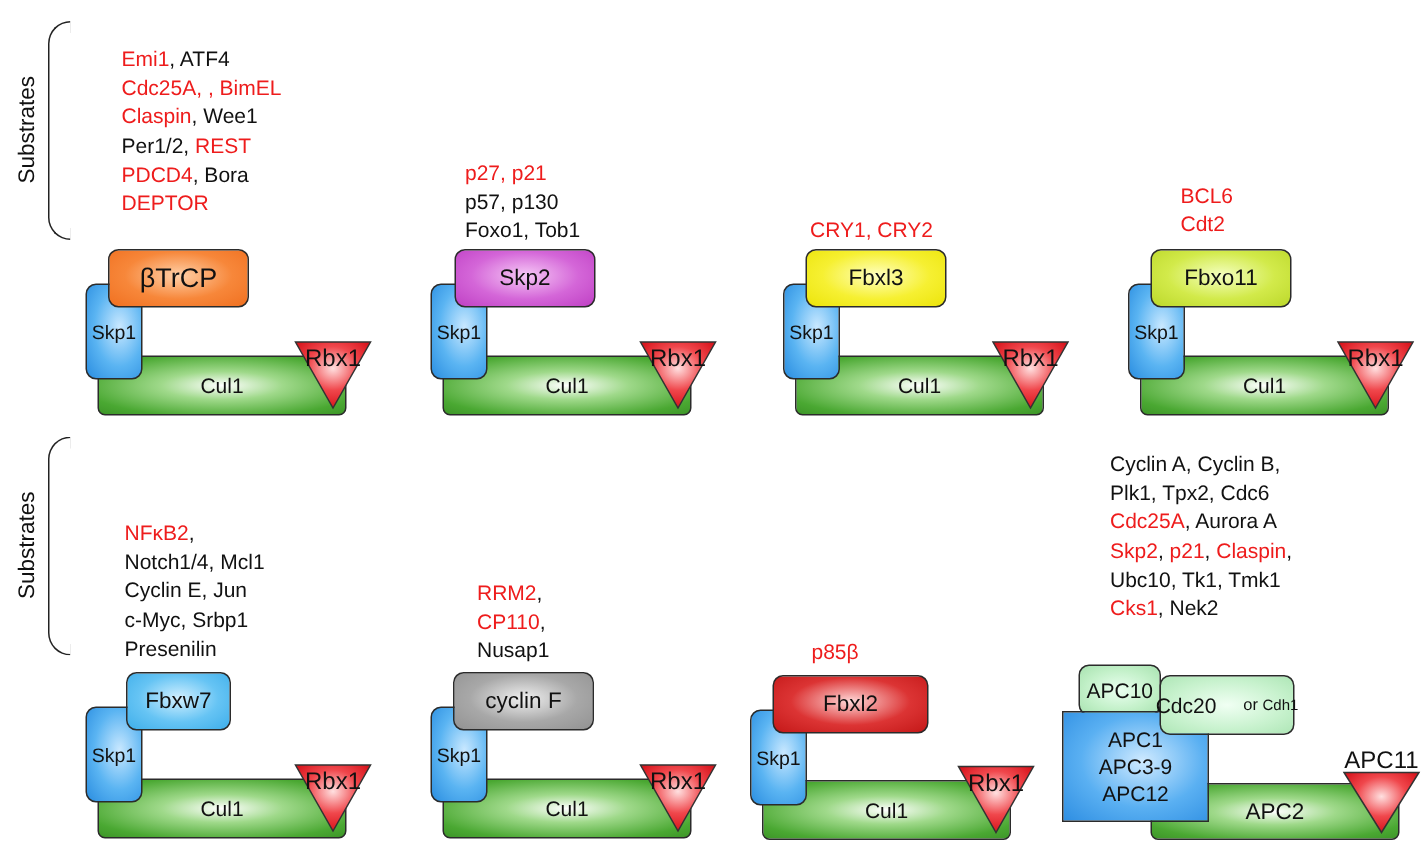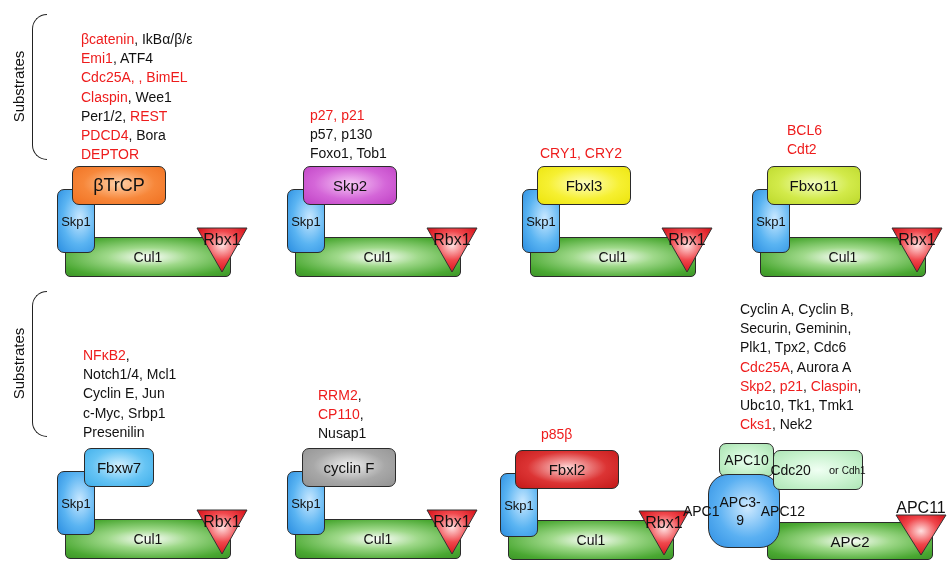--- a/index.html
+++ b/index.html
@@ -24,21 +24,20 @@
 </head>
 <body>
 
 <div class="bracket" style="left:32px; top:14px; height:144px;"></div>
 <div class="side-label" style="left:-22px; top:78px; width:80px; text-align:center;">Substrates</div>
 
 <div class="bracket" style="left:32px; top:291px; height:144px;"></div>
 <div class="side-label" style="left:-22px; top:355px; width:80px; text-align:center;">Substrates</div>
 
 <div class="subs" style="left:81px; top:30px;">
-    <div><span class="r">βcatenin</span><span class="k">, IkBα/β/ε</span></div>
     <div><span class="r">Emi1</span><span class="k">, ATF4</span></div>
     <div><span class="r">Cdc25A, , BimEL</span></div>
     <div><span class="r">Claspin</span><span class="k">, Wee1</span></div>
     <div><span class="k">Per1/2, </span><span class="r">REST</span></div>
     <div><span class="r">PDCD4</span><span class="k">, Bora</span></div>
     <div><span class="r">DEPTOR</span></div>
   </div>
 <div class="subs" style="left:310px; top:106px;">
     <div><span class="r">p27, p21</span></div>
     <div><span class="k">p57, p130</span></div>
@@ -61,21 +60,20 @@
 <div class="subs" style="left:318px; top:386px;">
     <div><span class="r">RRM2</span><span class="k">,</span></div>
     <div><span class="r">CP110</span><span class="k">,</span></div>
     <div><span class="k">Nusap1</span></div>
   </div>
 <div class="subs" style="left:541px; top:425px;">
     <div><span class="r">p85β</span></div>
   </div>
 <div class="subs" style="left:740px; top:300px;">
     <div><span class="k">Cyclin A, Cyclin B,</span></div>
-    <div><span class="k">Securin, Geminin,</span></div>
     <div><span class="k">Plk1, Tpx2, Cdc6</span></div>
     <div><span class="r">Cdc25A</span><span class="k">, Aurora A</span></div>
     <div><span class="r">Skp2</span><span class="k">, </span><span class="r">p21</span><span class="k">, </span><span class="r">Claspin</span><span class="k">,</span></div>
     <div><span class="k">Ubc10, Tk1, Tmk1</span></div>
     <div><span class="r">Cks1</span><span class="k">, Nek2</span></div>
   </div>
 
 <div>
   <div class="box cul1" style="left:65px; top:237px; width:166px; height:40px;">
       <span>Cul1</span>
@@ -237,21 +235,21 @@
   <div class="tri-label" style="left:638px; top:514px;">Rbx1</div>
 </div>
 
 <div>
   <div class="box cul1" style="left:767px; top:522px; width:166px; height:38px;">
       <span style="font-size:15px;">APC2</span>
     </div>
   <div class="box" style="left:719px; top:443px; width:55px; height:34px; background:radial-gradient(ellipse at 50% 50%, #eafff0 0%, #c2f0c8 60%, #a8e2b0 100%);">
       <span>APC10</span>
     </div>
-  <div class="box" style="left:708px; top:474px; width:72px; height:74px; border-radius:20px; line-height:18px; flex-direction:row; background:radial-gradient(ellipse at 55% 45%, #cfeaff 0%, #5ab0f2 55%, #2e8ee2 100%);">
+  <div class="box" style="left:708px; top:474px; width:98px; height:74px; border-radius:0; line-height:18px; flex-direction:column; background:radial-gradient(ellipse at 55% 45%, #cfeaff 0%, #5ab0f2 55%, #2e8ee2 100%);">
     <span>APC1</span>
     <span>APC3-9</span>
     <span>APC12</span>
   </div>
   <div class="box" style="left:773px; top:450px; width:90px; height:40px; background:radial-gradient(ellipse at 50% 50%, #f0fff3 0%, #c8f2ce 60%, #aee6b6 100%); white-space:nowrap;">
     <span style="font-size:14px;">Cdc20 </span>
       <span style="font-size:11px; margin:0 3px;padding-left:15px;">or</span>
       <span style="font-size:10px;"> Cdh1</span>
   </div>
   <svg class="tri" style="left:895px; top:514px;" width="52" height="42" viewBox="0 0 52 42">

